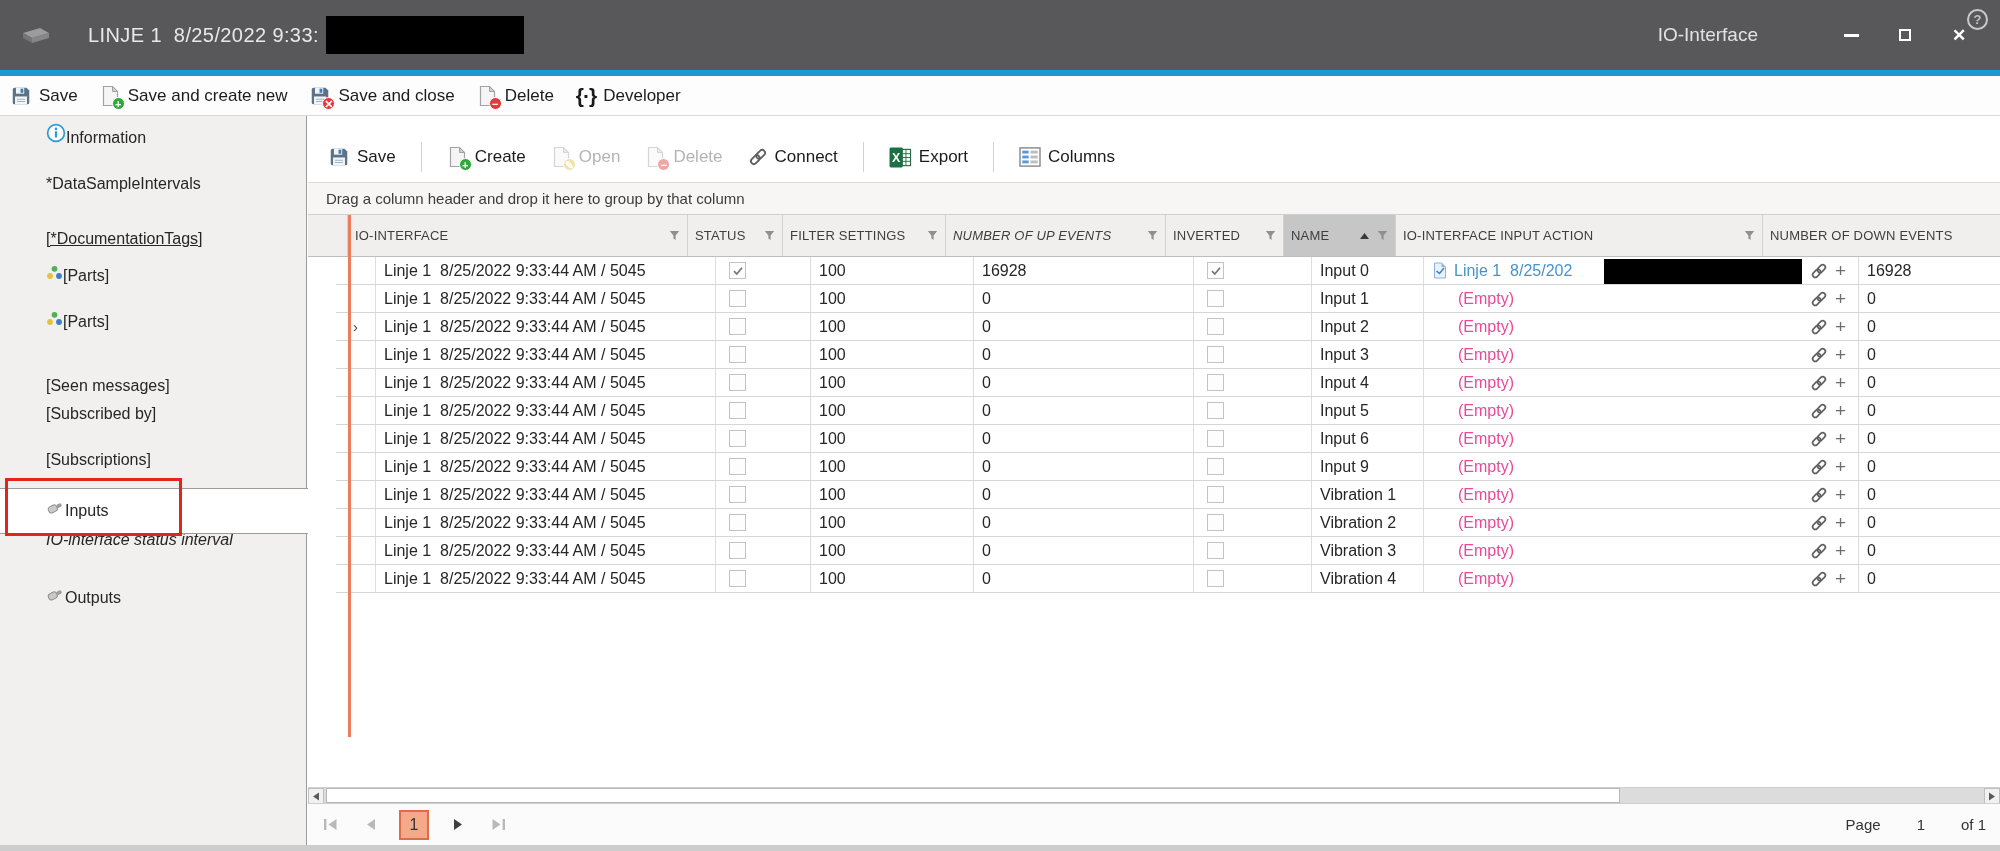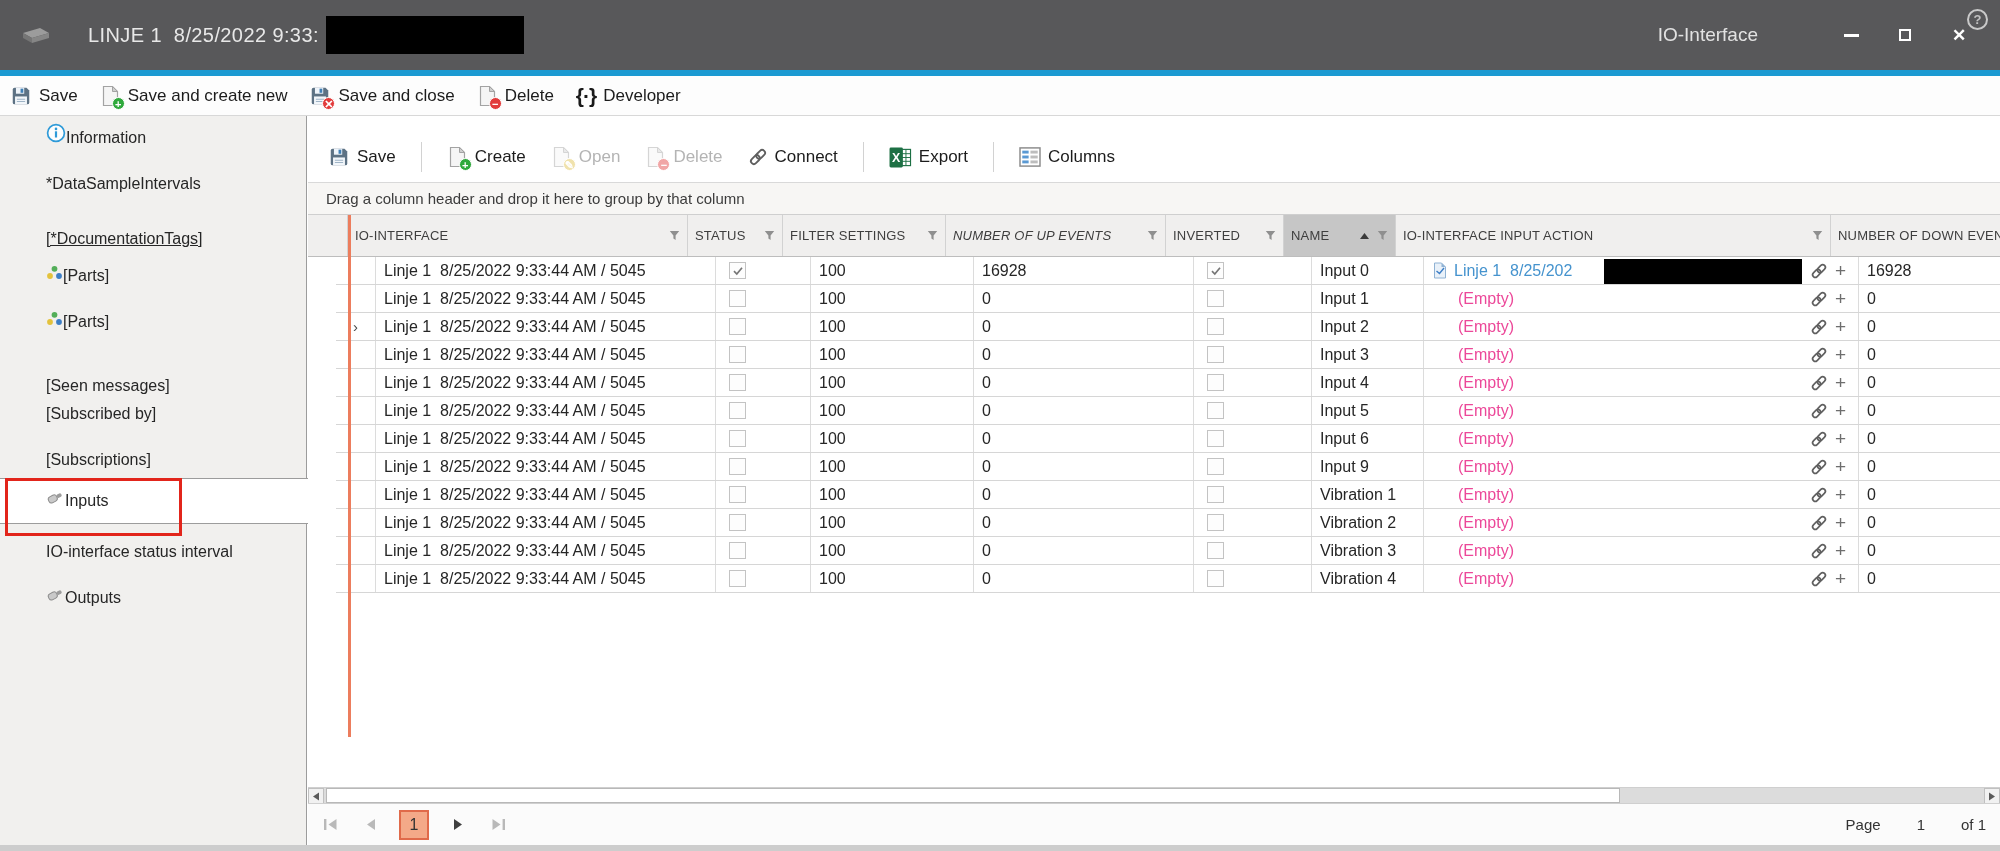--- a/index.html
+++ b/index.html
@@ -222,29 +222,29 @@
         <div class="side-item" style="top: 191px;"><span class="ic">
             <svg width="17" height="16" viewBox="0 0 17 16">
               <circle cx="8.5" cy="3.8" r="2.9" fill="#53ae58"></circle>
               <circle cx="4" cy="11" r="2.9" fill="#e3c23c"></circle>
               <circle cx="13" cy="11" r="2.9" fill="#3c7ec6"></circle>
             </svg>
           </span><span class="slbl">[Parts]</span></div>
         <div class="side-item" style="top: 255px;"><span class="slbl">[Seen messages]</span></div>
         <div class="side-item" style="top: 283px;"><span class="slbl">[Subscribed by]</span></div>
         <div class="side-item" style="top: 329px;"><span class="slbl">[Subscriptions]</span></div>
-        <div class="side-item selected" style="top: 362px;"><span class="ic">
+        <div class="side-item selected" style="top: 372px;"><span class="ic">
             <svg width="19" height="17" viewBox="0 0 20 18">
               <g transform="rotate(-28 10 9)">
                 <rect x="2" y="5.5" width="9.5" height="7" rx="3" fill="#c9c9c9" stroke="#8c8c8c" stroke-width="1"></rect>
                 <rect x="11.5" y="7" width="5.5" height="4" rx="1.5" fill="#9c9c9c"></rect>
               </g>
             </svg>
           </span><span class="slbl">Inputs</span></div>
-        <div class="side-item" style="top: 421px;"><span class="slbl">IO-interface status interval</span></div>
+        <div class="side-item" style="top: 409px; font-style: italic;"><span class="slbl">IO-interface status interval</span></div>
         <div class="side-item" style="top: 467px;"><span class="ic">
             <svg width="19" height="17" viewBox="0 0 20 18">
               <g transform="rotate(-28 10 9)">
                 <rect x="2" y="5.5" width="9.5" height="7" rx="3" fill="#c9c9c9" stroke="#8c8c8c" stroke-width="1"></rect>
                 <rect x="11.5" y="7" width="5.5" height="4" rx="1.5" fill="#9c9c9c"></rect>
               </g>
             </svg>
           </span><span class="slbl">Outputs</span></div>
       </div>
 
@@ -384,21 +384,21 @@
                 <svg width="9" height="6" viewBox="0 0 9 6">
                   <path d="M4.5 0L9 6H0z" fill="#3a3a3a"></path>
                 </svg>
               </span>
               <span class="funnel">
                 <svg width="11" height="11" viewBox="0 0 11 11">
                   <path d="M0.8 1h9.4L6.6 5.6V10L4.4 8.6V5.6z" fill="#8f8f8f"></path>
                 </svg>
               </span>
             </div>
-            <div class="hcell" style="width: 435px; justify-content: space-between;">
+            <div class="hcell" style="width: 367px; justify-content: space-between;">
               <span class="hlbl">IO-INTERFACE INPUT ACTION</span>
               <span class="funnel">
                 <svg width="11" height="11" viewBox="0 0 11 11">
                   <path d="M0.8 1h9.4L6.6 5.6V10L4.4 8.6V5.6z" fill="#8f8f8f"></path>
                 </svg>
               </span>
             </div>
             <div class="hcell" style="width: 260px;">
               <span class="hlbl">NUMBER OF DOWN EVENTS</span>
             </div>

